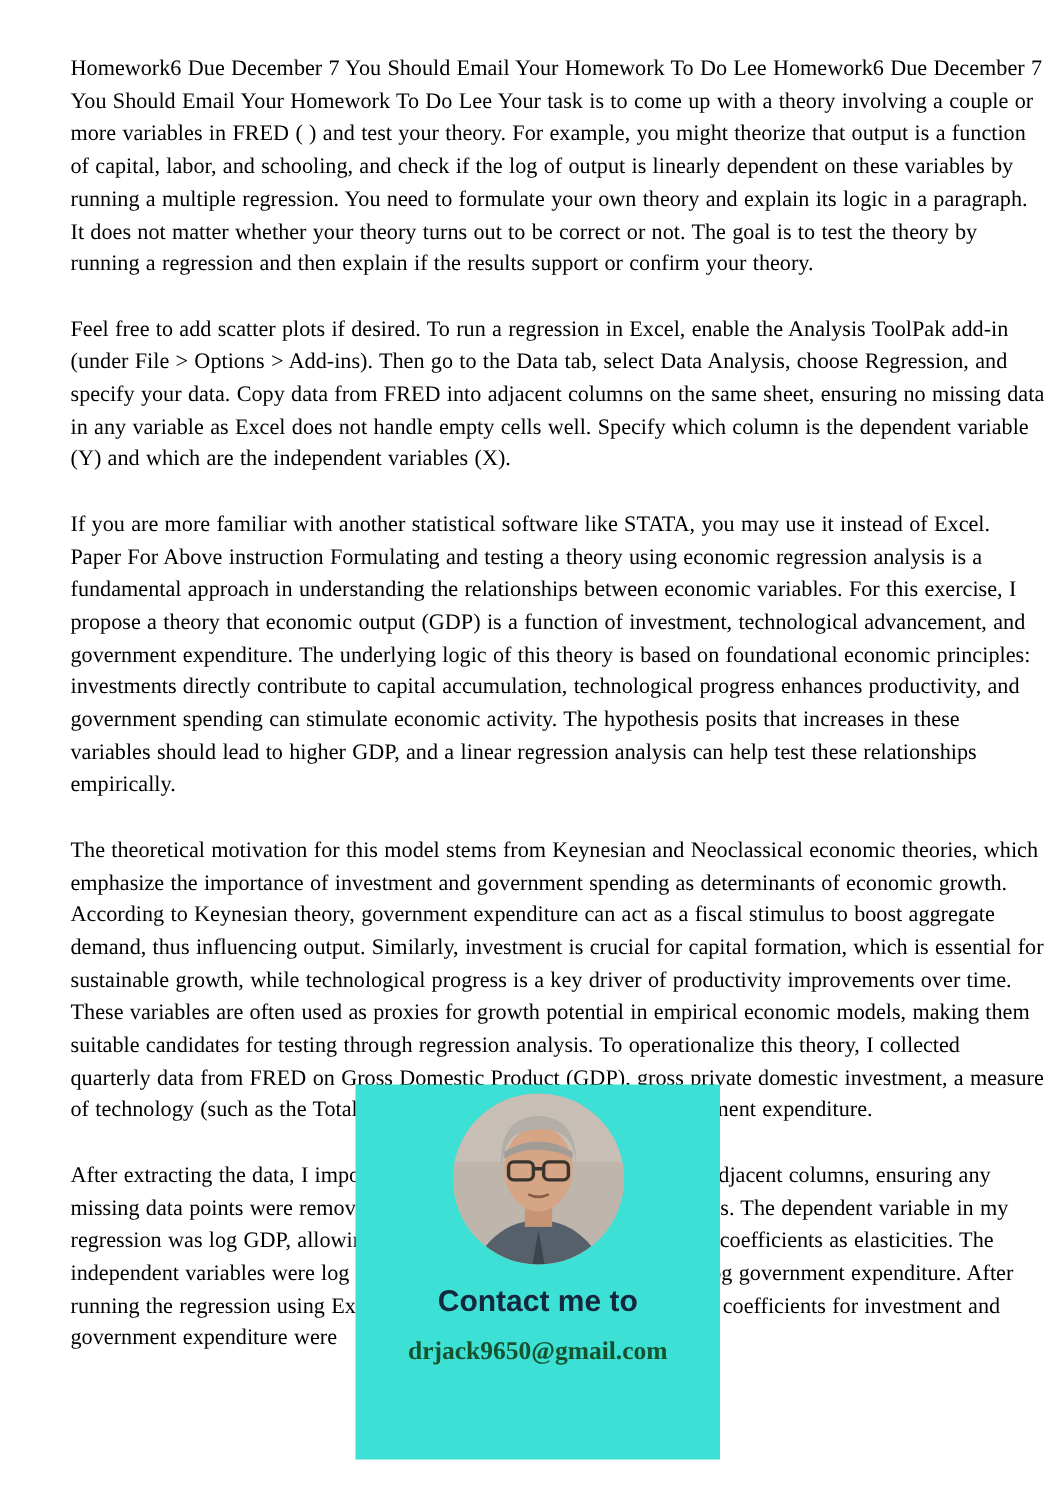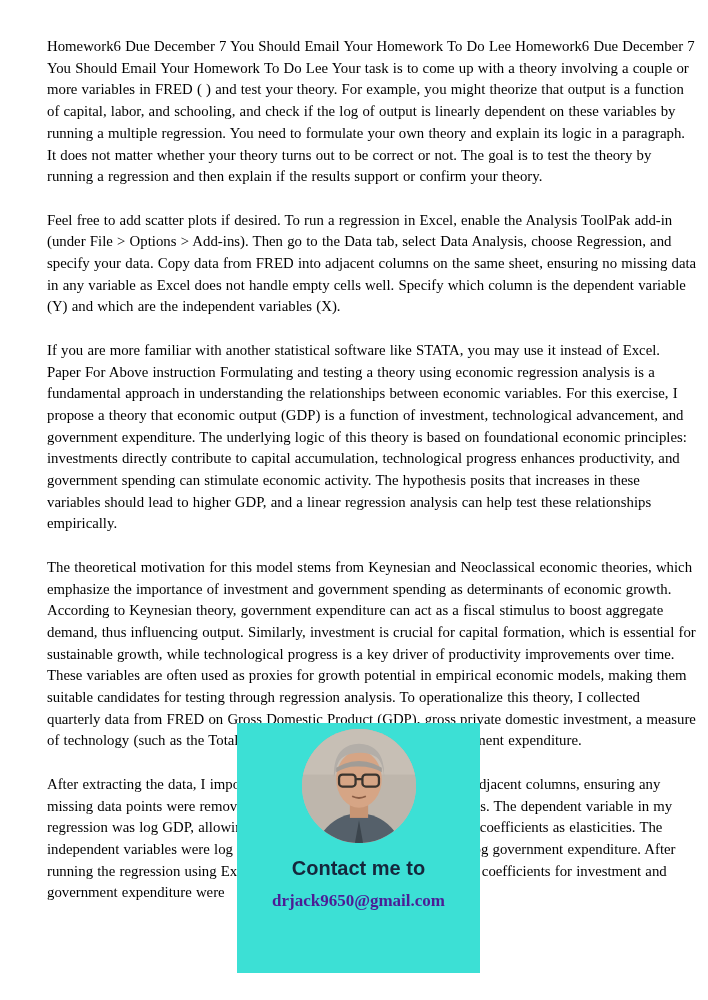--- a/index.html
+++ b/index.html
@@ -53,21 +53,21 @@
     font-size: 20px;
     line-height: 27px;
     color: #15273c;
     text-align: center;
     margin-top: 12px;
   }
   .contact-email {
     font-family: "Liberation Serif", serif;
     font-weight: bold;
     font-size: 17px;
-    color: #4c1d95;
+    color: #14532d;
     text-align: center;
     margin-top: 9px;
   }
 </style>
 </head>
 <body>
 
 <div class="page-text">
   <p class="para">Homework6 Due December 7 You Should Email Your Homework To Do Lee Homework6 Due December 7 You Should Email Your Homework To Do Lee Your task is to come up with a theory involving a couple or more variables in FRED ( ) and test your theory. For example, you might theorize that output is a function of capital, labor, and schooling, and check if the log of output is linearly dependent on these variables by running a multiple regression. You need to formulate your own theory and explain its logic in a paragraph. It does not matter whether your theory turns out to be correct or not. The goal is to test the theory by running a regression and then explain if the results support or confirm your theory.</p>
   <p class="para">Feel free to add scatter plots if desired. To run a regression in Excel, enable the Analysis ToolPak add-in (under File &gt; Options &gt; Add-ins). Then go to the Data tab, select Data Analysis, choose Regression, and specify your data. Copy data from FRED into adjacent columns on the same sheet, ensuring no missing data in any variable as Excel does not handle empty cells well. Specify which column is the dependent variable (Y) and which are the independent variables (X).</p>

